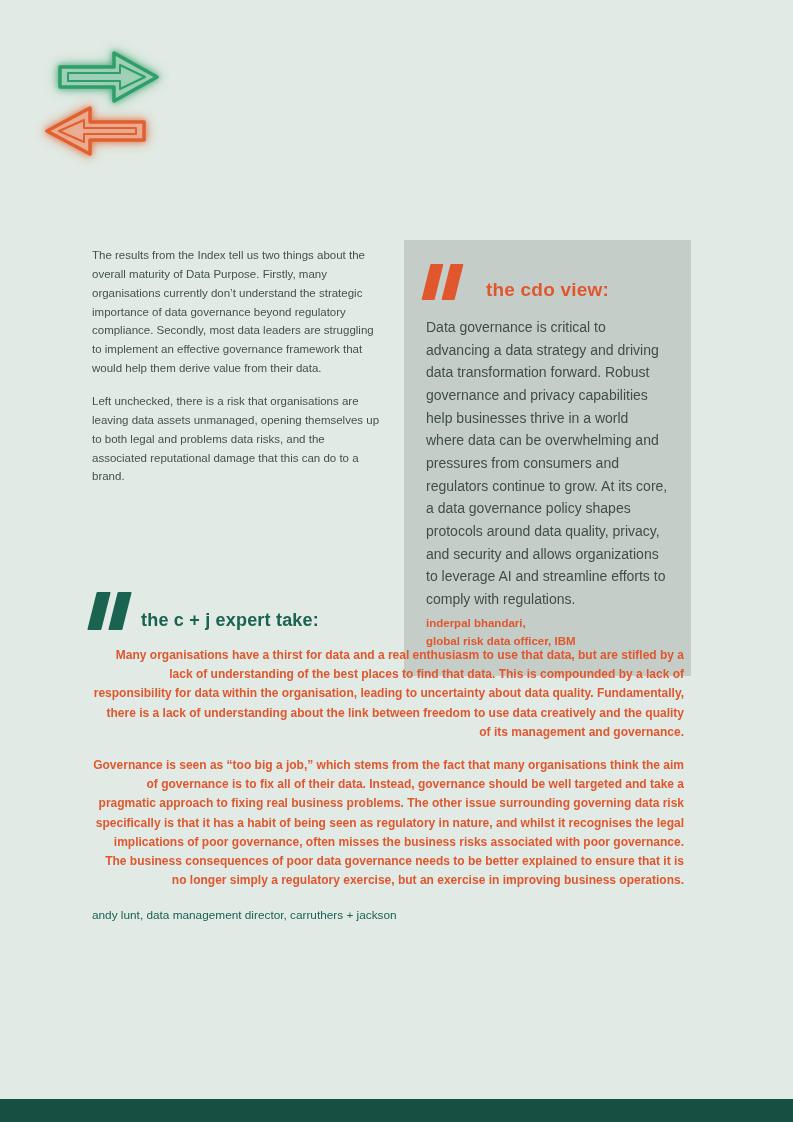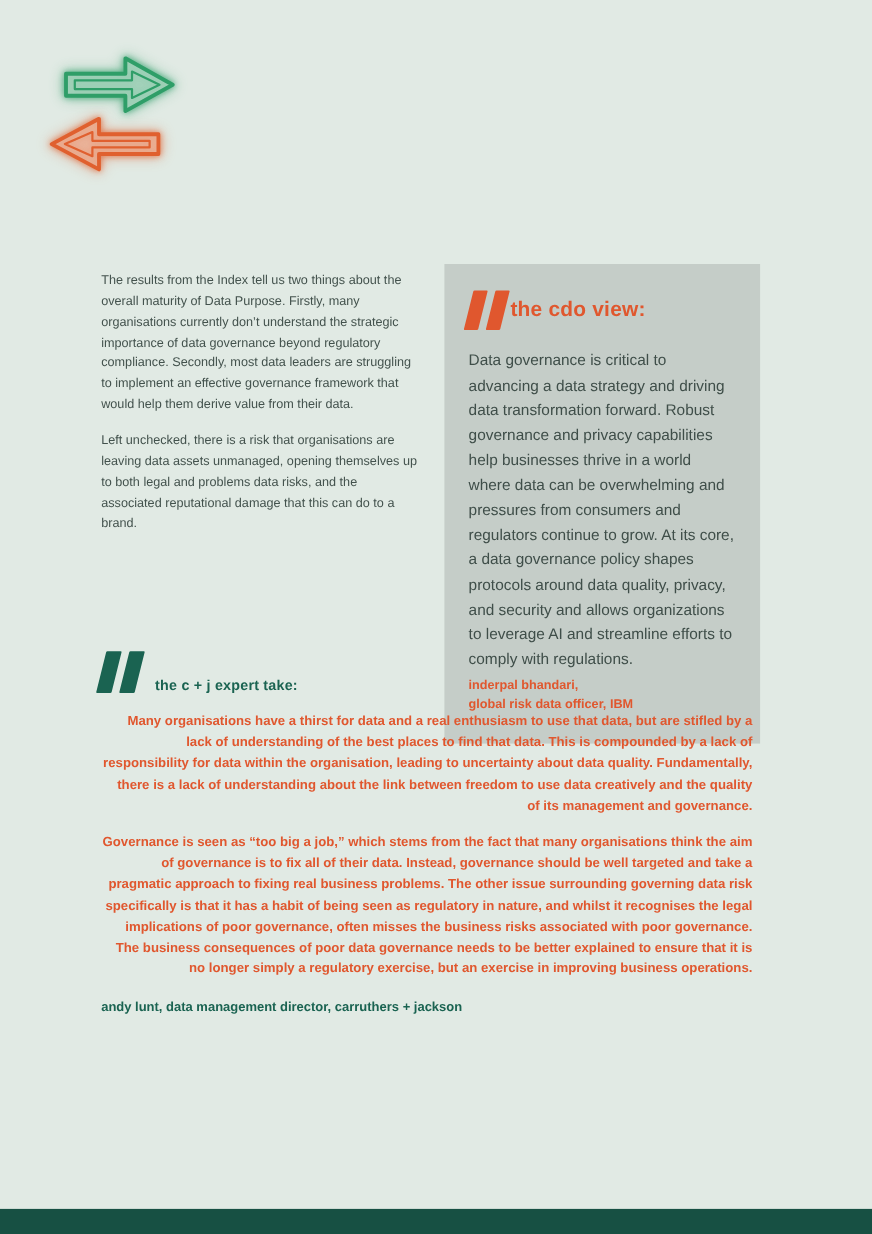--- a/index.html
+++ b/index.html
@@ -32,34 +32,34 @@
   .quotes.orange i { background:#e0572e; }
   .quotes.green i  { background:#1a6351; }
   .quotes.green i  { height:38px; width:14px; }
 
   
   .cdo-box {
     position:absolute; left:404px; top:240px; width:287px;
     background:#c5cdc8;
     padding:24px 22px 26px 22px;
   }
-  .cdo-head { display:flex; align-items:center; gap:5px; margin-bottom:16px; }
+  .cdo-head { display:flex; align-items:flex-end; gap:27px; margin-bottom:16px; }
   .cdo-head h2 { font-size:19px; font-weight:bold; color:#e0572e; line-height:1; letter-spacing:.2px; padding-bottom:1px; }
   .cdo-body { font-size:14px; line-height:1.62; color:#3f4e49; }
   .cdo-attr { margin-top:4px; font-size:11.5px; line-height:1.55; font-weight:bold; color:#e0572e; }
 
   
   .expert { position:absolute; left:92px; top:592px; width:592px; }
   .expert-head { display:flex; align-items:flex-end; gap:14px; margin-bottom:16px; }
-  .expert-head h2 { font-size:13px; font-weight:bold; color:#1a6351; line-height:1; letter-spacing:.2px; padding-bottom:1px; }
+  .expert-head h2 { font-size:18px; font-weight:bold; color:#1a6351; line-height:1; letter-spacing:.2px; padding-bottom:1px; }
   .expert p.orange-para {
     font-size:12px; line-height:1.6; font-weight:bold; color:#e0572e;
     margin-bottom:14px; text-align:right;
   }
-  .expert-attr { margin-top:18px; font-size:11.8px; font-weight:bold; color:#1a6351; }
+  .expert-attr { margin-top:18px; font-size:11.8px; font-weight:normal; color:#1a6351; }
 
   
   .footer-bar { position:absolute; left:0; bottom:0; width:100%; height:23px; background:#175043; }
 </style>
 </head>
 <body>
 
 <div class="page">
 
   <div class="arrows">

